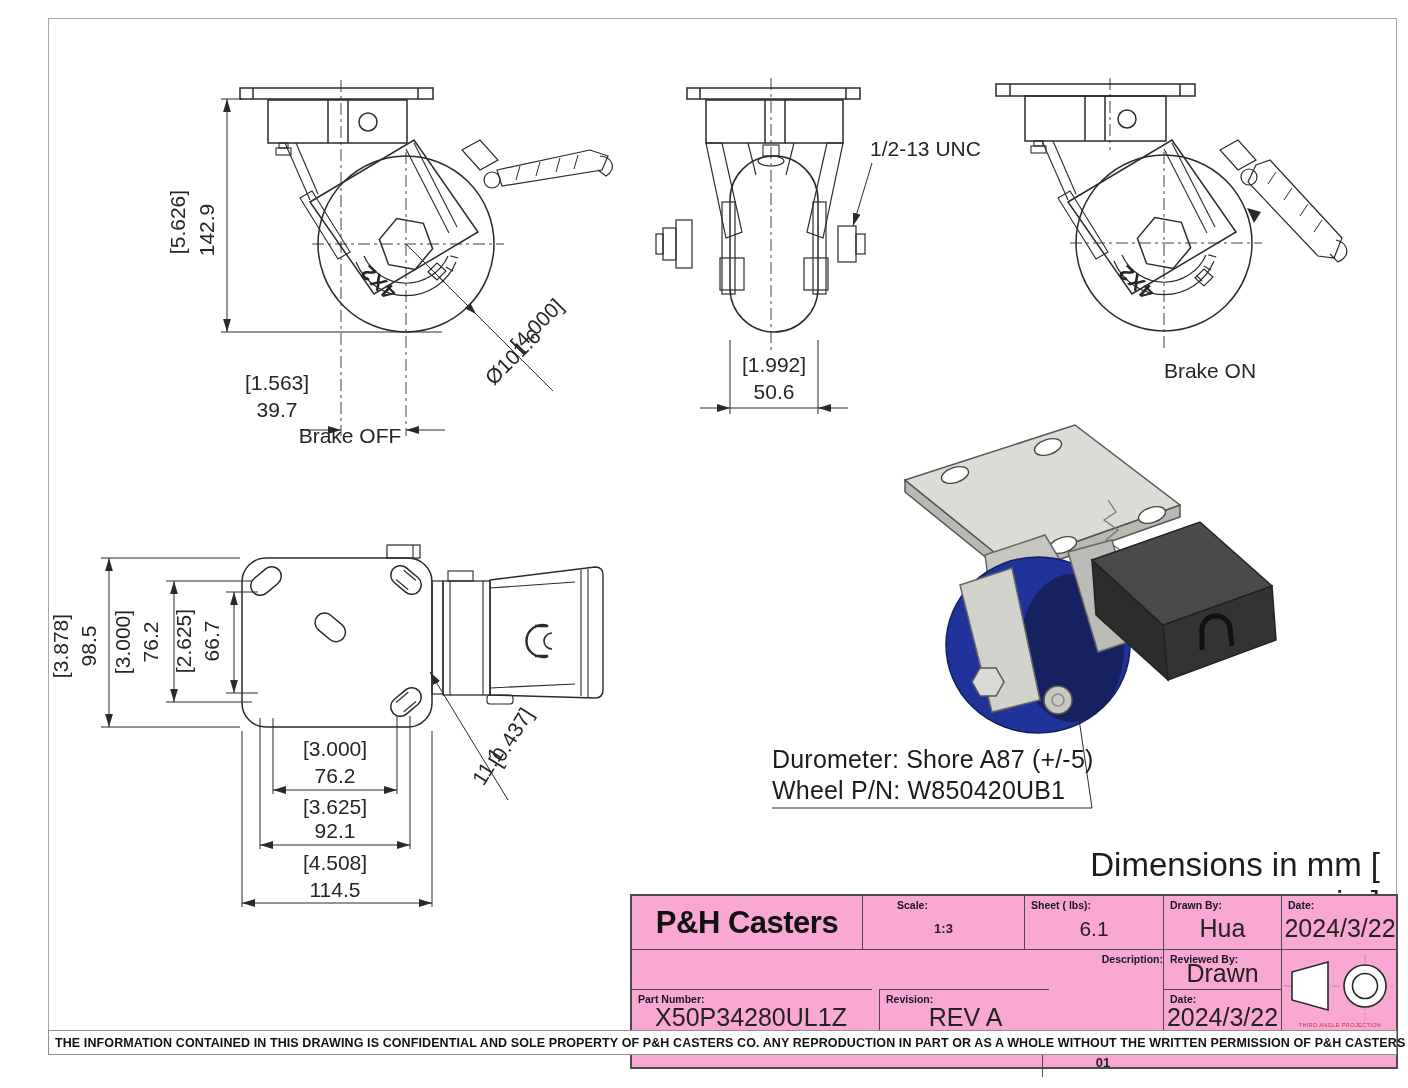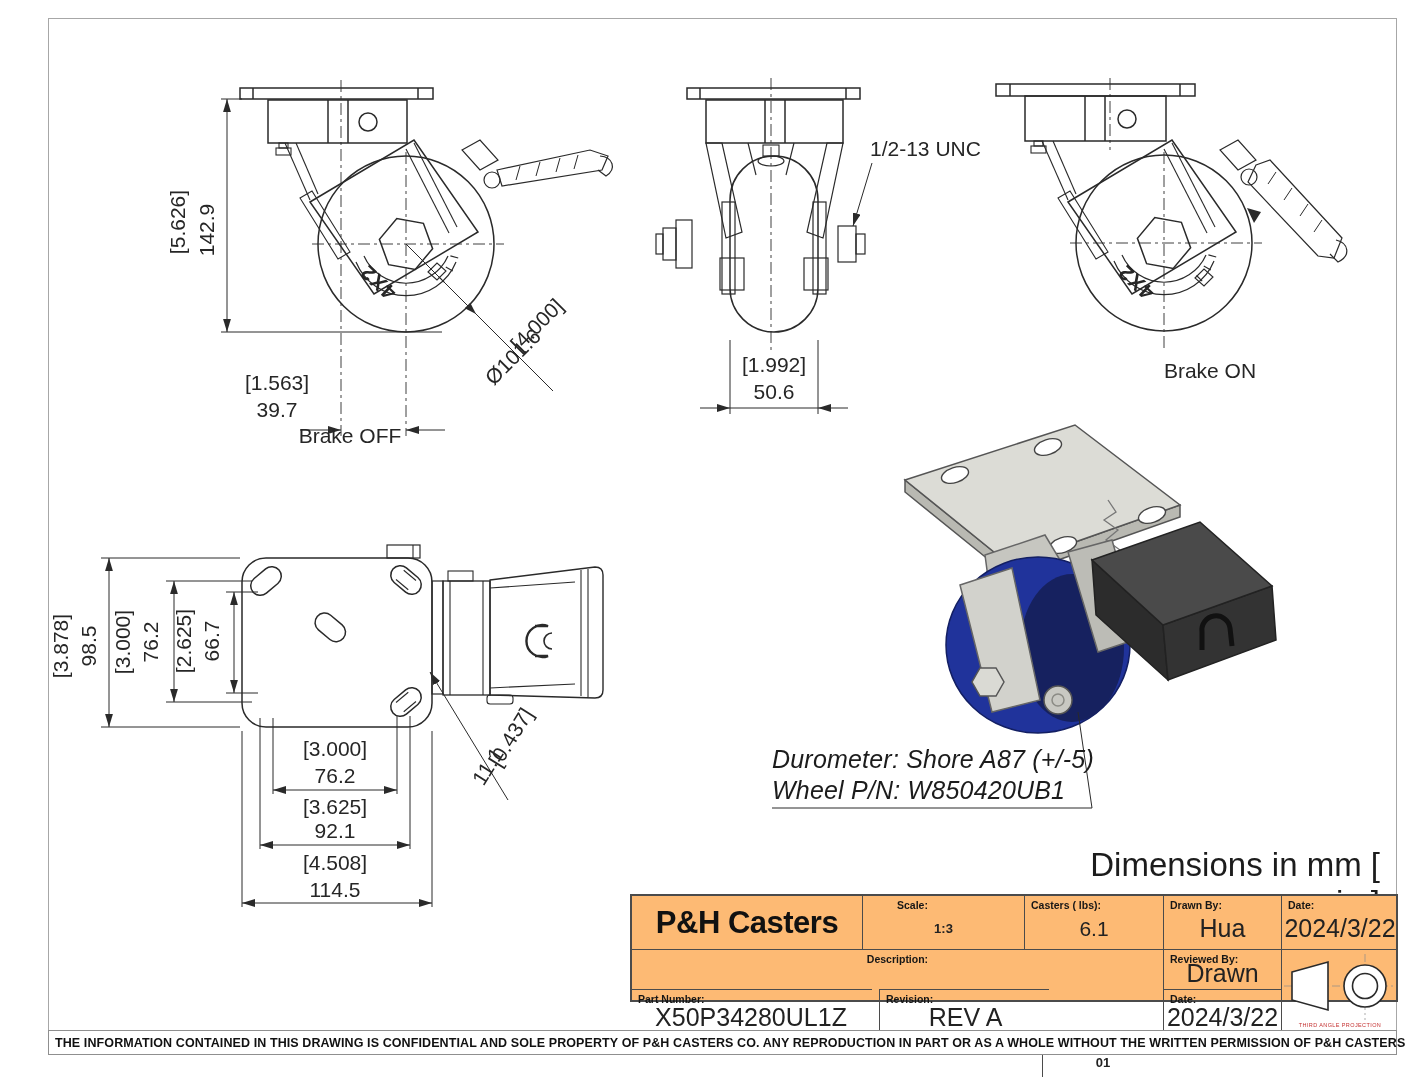--- a/index.html
+++ b/index.html
@@ -6,31 +6,31 @@
   .page{position:relative;width:1408px;height:1088px;background:#ffffff;overflow:hidden;
         font-family:"Liberation Sans", sans-serif;color:#1d1d1d;}
   .frame{position:absolute;left:48px;top:18px;width:1349px;height:1037px;
          border:1px solid #a7a7a7;box-sizing:border-box;}
   svg.draw{position:absolute;left:0;top:0;width:1408px;height:1088px;}
   svg.draw text{fill:#262626;font-family:"Liberation Sans", sans-serif;font-size:21px;}
   .cap{font-size:21px;}
   .mark{font-size:16px;font-weight:700;letter-spacing:1px;}
   
   .callout{position:absolute;left:772px;top:744px;width:360px;font-size:25px;line-height:31px;
-           color:#1c1c1c;letter-spacing:0.2px;font-style:italic;}
+           color:#1c1c1c;letter-spacing:0.2px;}
   .units-note{position:absolute;left:1080px;top:846px;width:300px;text-align:right;
               font-size:33px;color:#1c1c1c;}
   
-  .tblock{position:absolute;left:630px;top:894px;width:768px;height:108px;background:#fdba74;
+  .tblock{position:absolute;left:630px;top:894px;width:768px;height:175px;background:#f9a8d4;
           border:2px solid #4b4b4b;box-sizing:border-box;}
   .cell{position:absolute;box-sizing:border-box;}
   .bl{border-left:1.5px solid #4b4b4b;}
   .bt{border-top:1.5px solid #4b4b4b;}
   .cell .lab{font-size:10.5px;font-weight:700;color:#161616;padding:3px 0 0 6px;}
-  .cell .lab.center{text-align:center;padding-left:0;}
+  .cell .lab.center{text-align:right;padding-left:0;}
   .cell .val{position:absolute;left:0;right:0;top:12px;bottom:0;display:flex;
              align-items:center;justify-content:center;font-size:24px;color:#222;}
   .val.big{font-size:25px;}
   .val.bold{font-weight:700;font-size:13px;}
   .company{position:absolute;inset:0;display:flex;align-items:center;justify-content:center;
            font-size:31px;font-weight:800;letter-spacing:-0.5px;color:#111;}
   .partval{justify-content:flex-end;padding-right:2px;}
   .revval{justify-content:flex-start;padding-left:2px;}
   .proj-note{position:absolute;left:0;right:0;bottom:2px;text-align:center;font-size:5.5px;
              color:#c43131;letter-spacing:0.4px;white-space:nowrap;}
@@ -305,21 +305,21 @@
 
   <div class="tblock">
     <div class="cell" style="left:0;top:0;width:230px;height:53px;">
       <div class="company">P&amp;H Casters</div>
     </div>
     <div class="cell bl" style="left:230px;top:0;width:162px;height:53px;padding-left:28px;">
       <div class="lab">Scale:</div>
       <div class="val bold">1:3</div>
     </div>
     <div class="cell bl" style="left:392px;top:0;width:139px;height:53px;">
-      <div class="lab">Casters ( lbs):</div>
+      <div class="lab">Sheet ( lbs):</div>
       <div class="val" style="font-size:21px;">6.1</div>
     </div>
     <div class="cell bl" style="left:531px;top:0;width:118px;height:53px;">
       <div class="lab">Drawn By:</div>
       <div class="val big">Hua</div>
     </div>
     <div class="cell bl" style="left:649px;top:0;width:117px;height:53px;">
       <div class="lab">Date:</div>
       <div class="val big">2024/3/22</div>
     </div>

